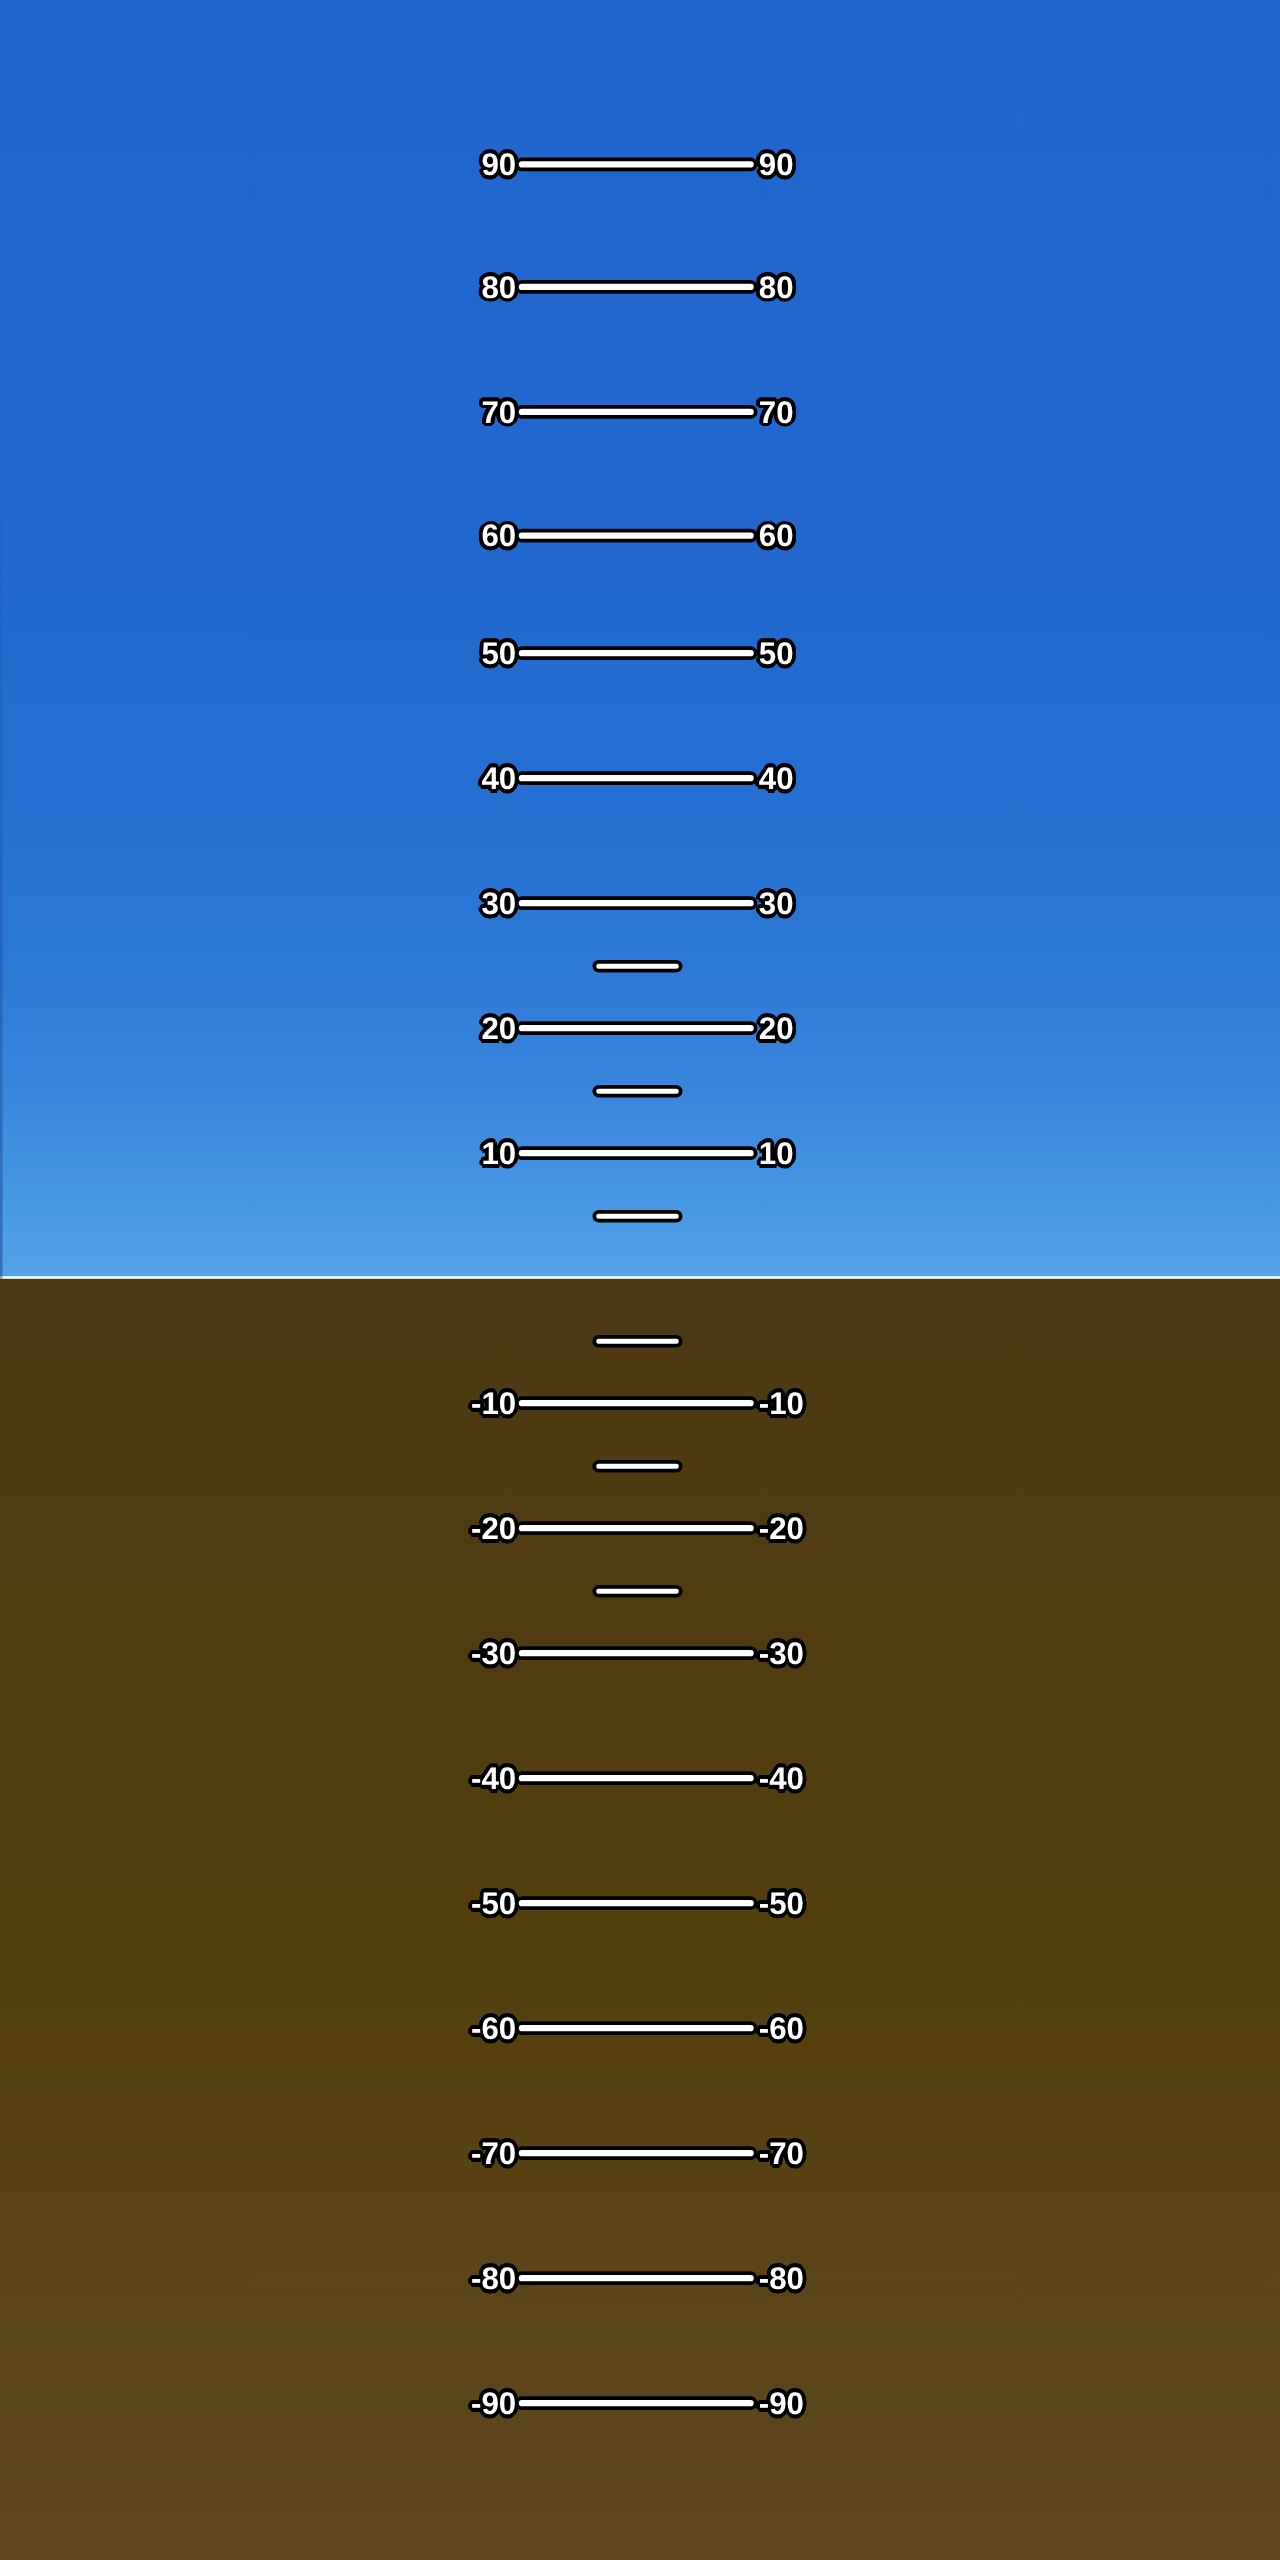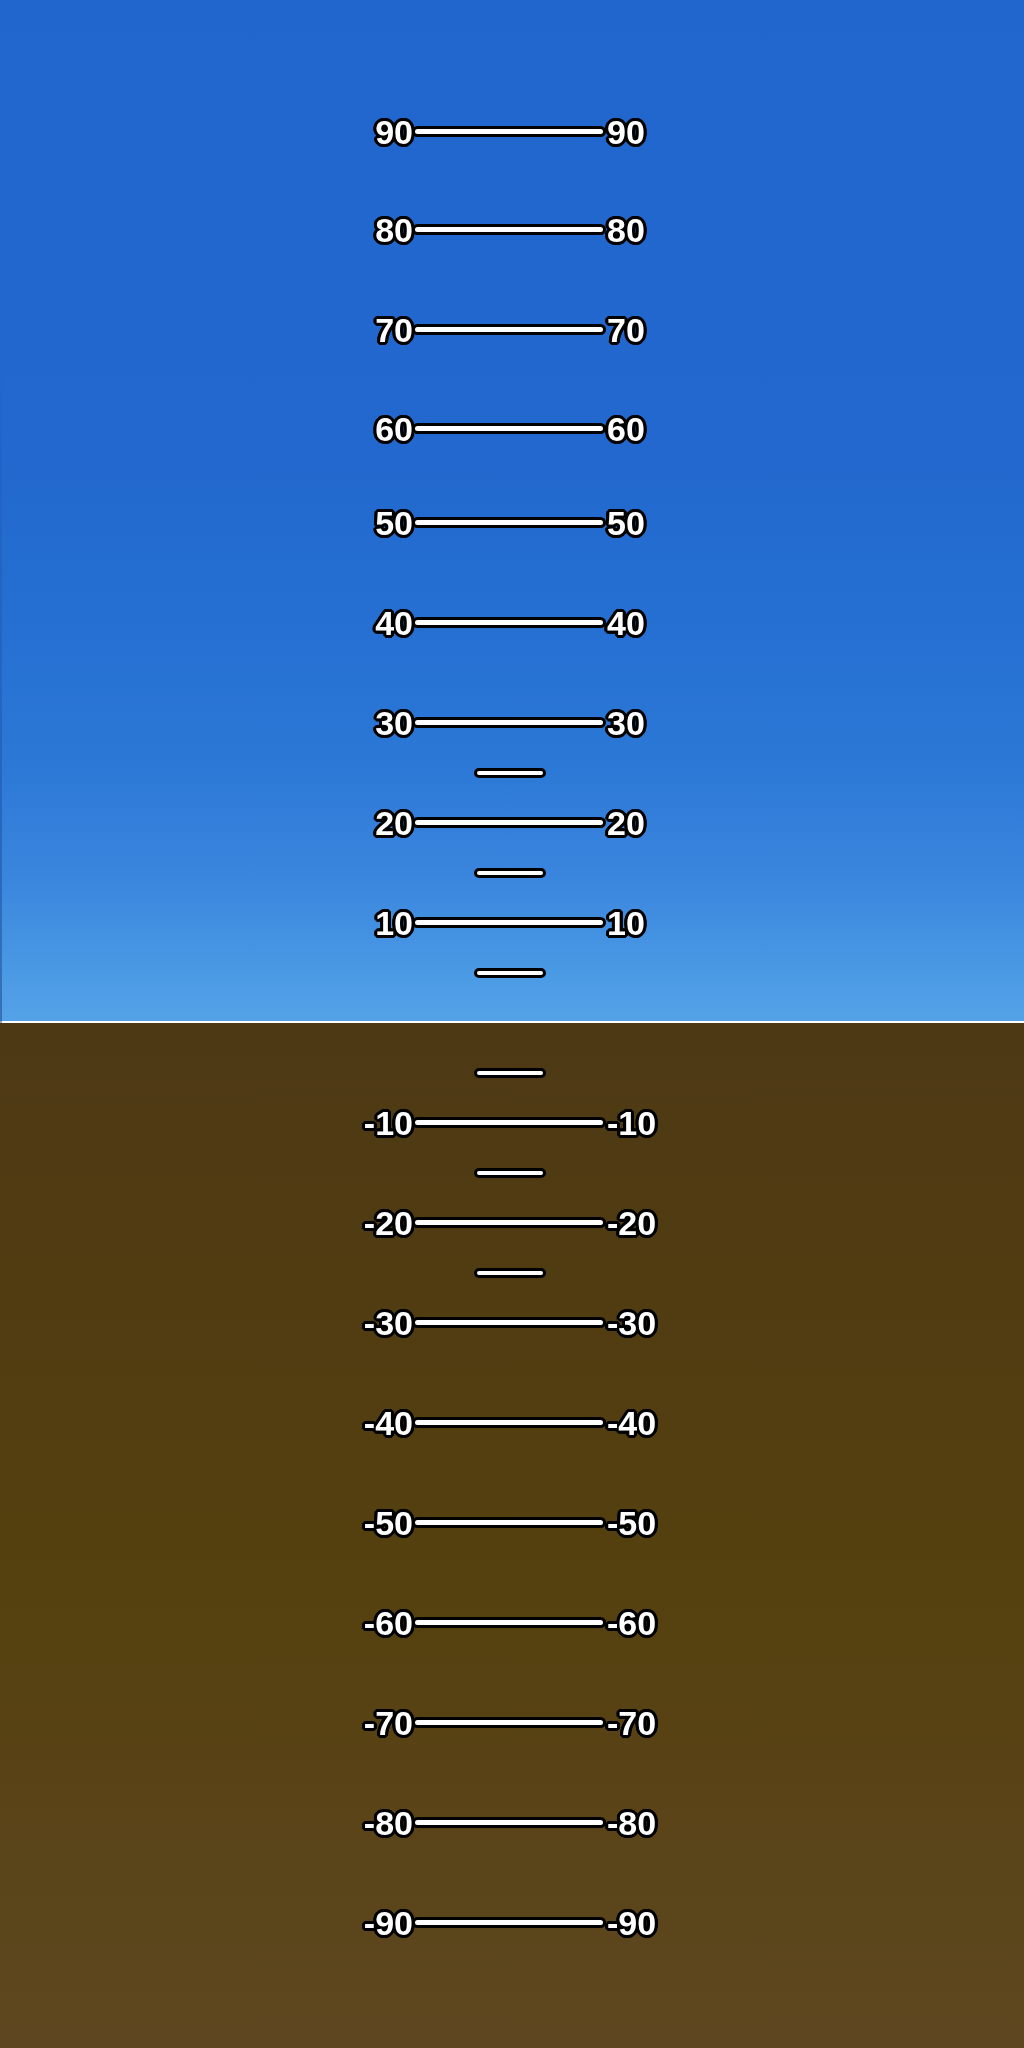--- a/index.html
+++ b/index.html
@@ -71,21 +71,21 @@
     height: 4px;
     background: var(--line-fill);
     border: 3px solid var(--line-outline);
     border-radius: 6px;
   }
   .label {
     position: absolute;
     top: -14px;
     height: 28px;
     line-height: 28px;
-    font-size: 34px;
+    font-size: 25px;
     font-weight: bold;
     white-space: nowrap;
     color: var(--label-color);
     text-shadow:
       3px 0 0 var(--label-outline), -3px 0 0 var(--label-outline),
       0 3px 0 var(--label-outline), 0 -3px 0 var(--label-outline),
       2px 2px 0 var(--label-outline), -2px 2px 0 var(--label-outline),
       2px -2px 0 var(--label-outline), -2px -2px 0 var(--label-outline),
       3px 1px 0 var(--label-outline), 3px -1px 0 var(--label-outline),
       -3px 1px 0 var(--label-outline), -3px -1px 0 var(--label-outline),

